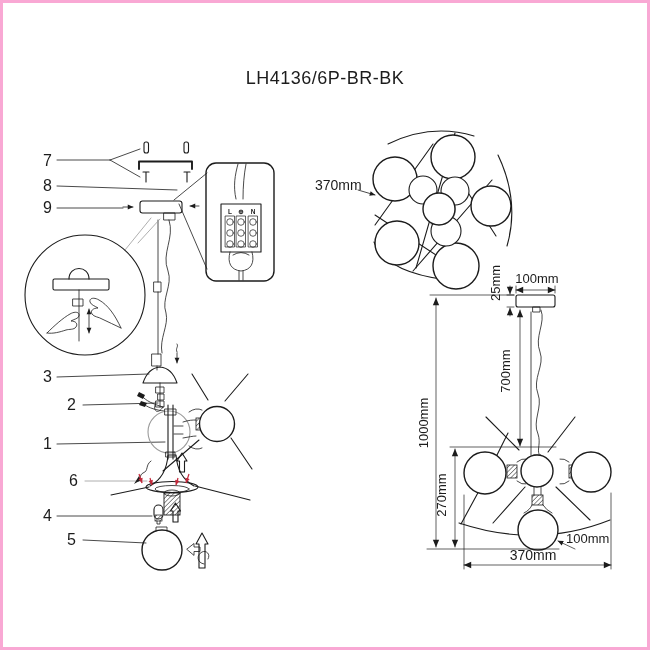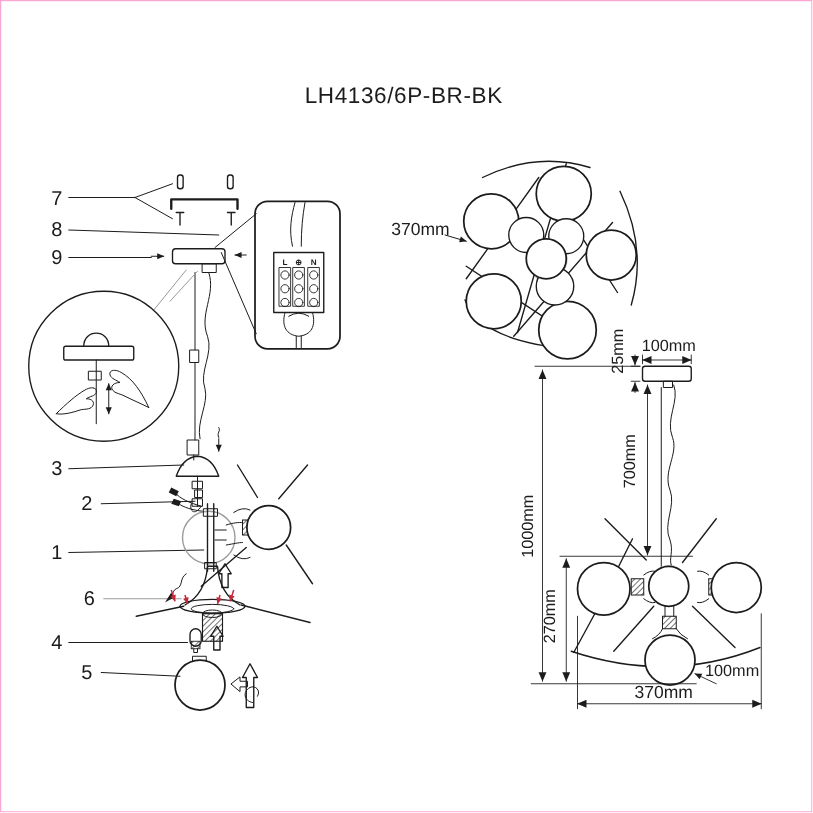--- a/index.html
+++ b/index.html
@@ -1,21 +1,21 @@
 <!DOCTYPE html>
 <html><head>
 <meta charset="utf-8">
 <style>
   html,body{margin:0;padding:0;background:#ffffff;}
   .canvas{
     position:relative;
     width:650px;height:650px;
     background:#ffffff;
     box-sizing:border-box;
-    border:1px solid #f9a8d4;
+    border:3px solid #f9a8d4;
     font-family:"Liberation Sans", sans-serif;
     overflow:hidden;
   }
   svg{display:block;}
   svg text{fill:#1c1c1c;font-family:"Liberation Sans", sans-serif;}
   .ln{fill:none;stroke:#1c1c1c;stroke-width:1.1;stroke-linecap:round;stroke-linejoin:round;}
   .thin{stroke-width:0.8;}
   .vthin{stroke-width:0.7;}
   .thick{stroke-width:1.9;}
   .med{stroke-width:1.4;}

